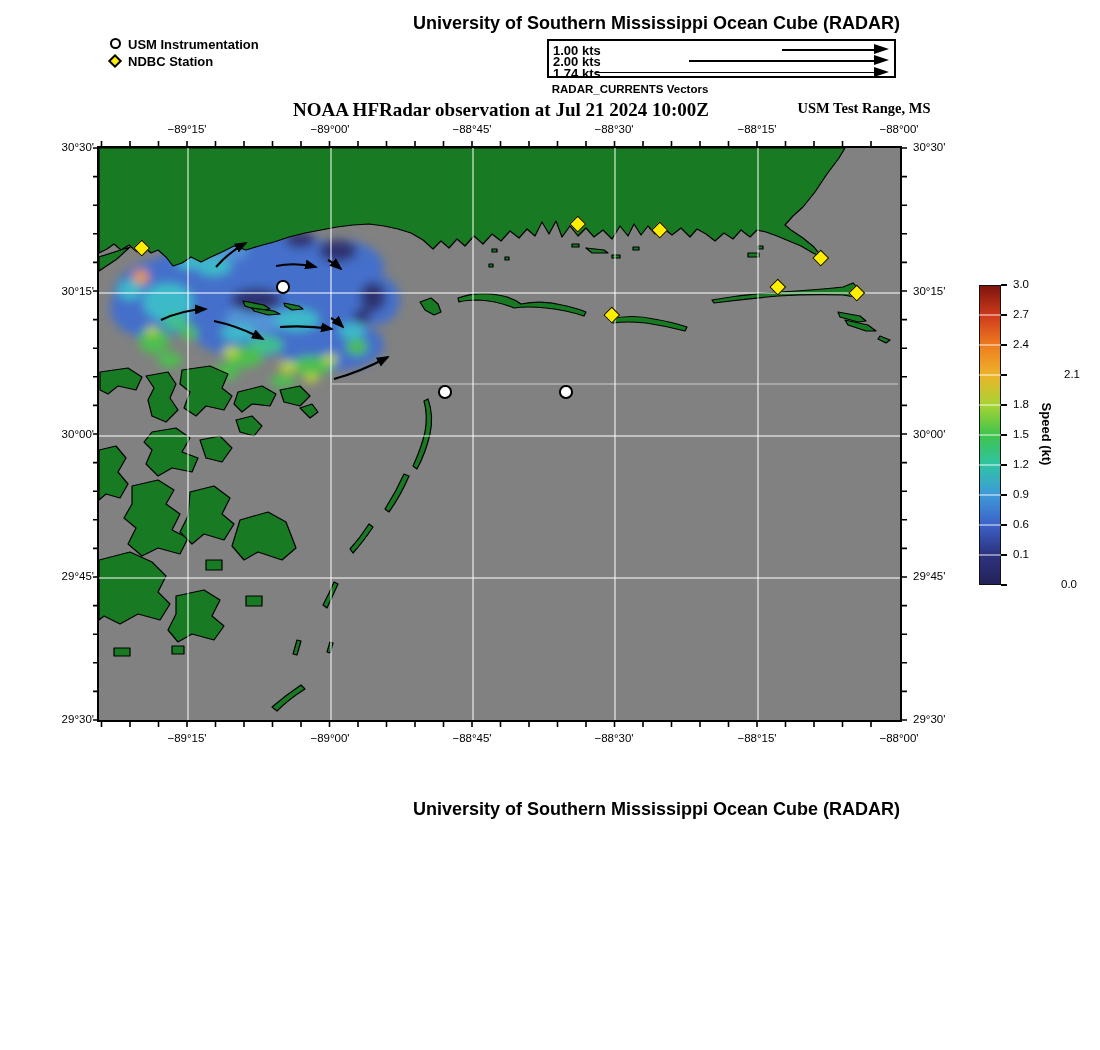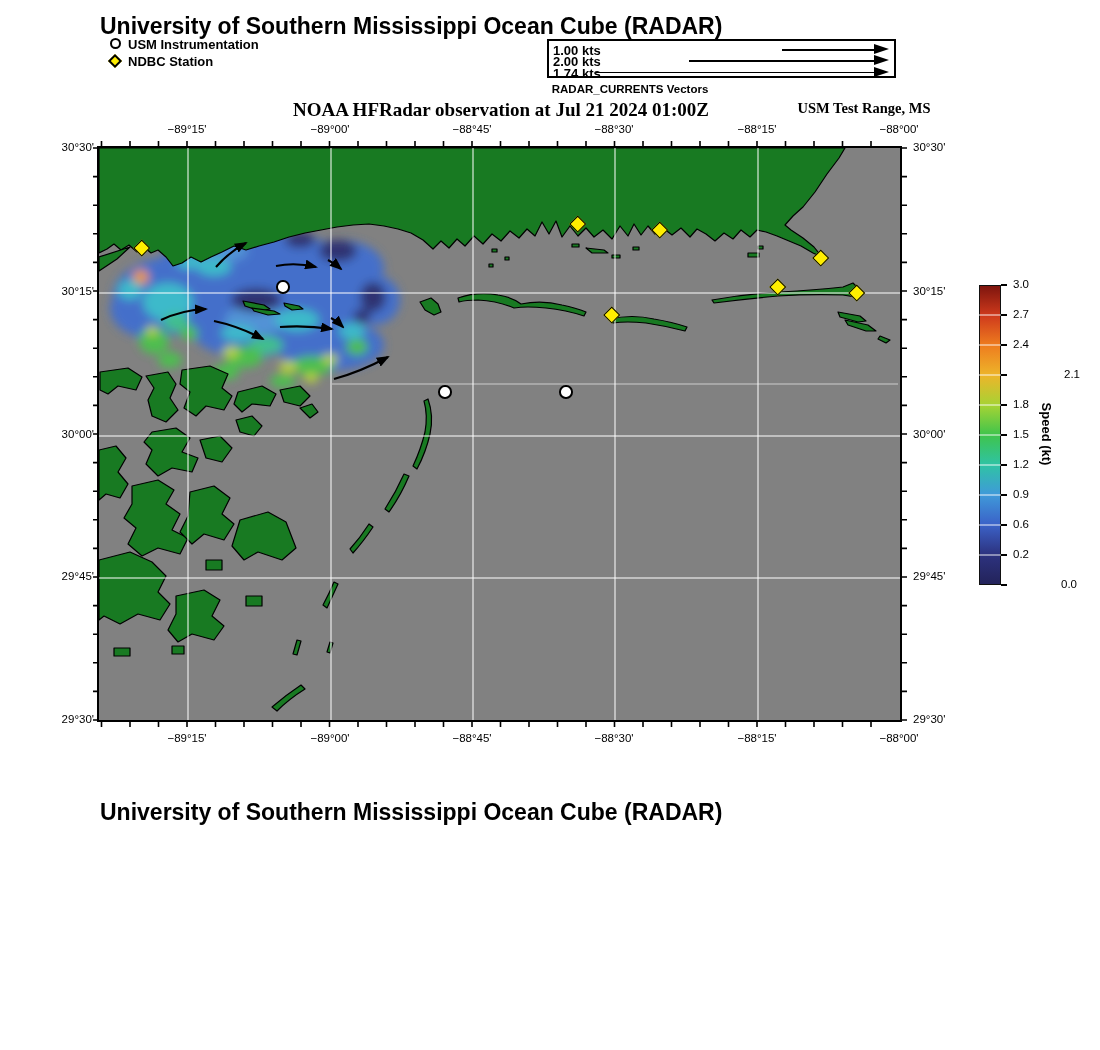--- a/index.html
+++ b/index.html
@@ -1,19 +1,19 @@
 <!DOCTYPE html>
 <html style="--land: #187a22; --water: #818181; --ndbc_yellow: #ffee00; --usm_white: #ffffff; --ink: #000000;"><head>
 <meta charset="utf-8">
 <style>
   html,body{margin:0;padding:0;background:#ffffff;}
   #page{position:relative;width:1100px;height:1050px;background:#fff;overflow:hidden;
         font-family:"Liberation Sans",sans-serif;color:#000;}
   .abs{position:absolute;}
-  .title{font-weight:bold;font-size:23px;text-align:left;}
+  .title{font-weight:bold;font-size:18px;text-align:right;}
   .subtitle{font-family:"Liberation Serif",serif;font-weight:bold;font-size:19px;white-space:nowrap;}
   .region-label{font-family:"Liberation Serif",serif;font-weight:bold;font-size:14.5px;white-space:nowrap;}
   .vcaption{font-weight:bold;font-size:11.5px;white-space:nowrap;}
   
   #legend{left:108px;top:36px;}
   .legend-row{position:relative;height:16px;margin-bottom:1px;}
   .legend-label{position:absolute;left:20px;top:1px;font-weight:bold;font-size:13px;white-space:nowrap;}
   .sym{position:absolute;left:2px;top:2px;width:11px;height:11px;box-sizing:border-box;}
   .sym.circle{background:#fff;border:2.2px solid #000;border-radius:50%;}
   .sym.diamond{background:var(--ndbc_yellow,#ffee00);border:2px solid #000;transform:rotate(45deg);width:10px;height:10px;top:3px;}
@@ -73,21 +73,21 @@
         <div class="vhead" style="left: 325px;"></div>
       </div>
       <div class="vrow" style="top: 25.6px;">
         <span class="vlabel">1.74 kts</span>
         <div class="vline" style="width: 279px; left: 47px;"></div>
         <div class="vhead" style="left: 325px;"></div>
       </div>
     </div>
   <div class="abs vcaption" style="left:630px;top:83px;transform:translateX(-50%);">RADAR_CURRENTS Vectors</div>
 
-  <div class="abs subtitle" style="left:501px;top:99px;transform:translateX(-50%);">NOAA HFRadar observation at Jul 21 2024 01:00Z</div>
+  <div class="abs subtitle" style="left:501px;top:99px;transform:translateX(-50%);">NOAA HFRadar observation at Jul 21 2024 10:00Z</div>
   <div class="abs region-label" style="left:833px;top:100px;transform:translateX(-50%);margin-left:31px;">USM Test Range, MS</div>
 
   <div id="map" class="abs">
 
     <svg width="801" height="572" viewBox="99 148 801 572" style="position:absolute;left:0;top:0;z-index:4;">
       <defs>
           <filter id="soft" x="-30%" y="-30%" width="160%" height="160%">
             <feGaussianBlur stdDeviation="5"></feGaussianBlur>
           </filter>
         </defs>
@@ -281,21 +281,21 @@
       <div class="cb-tick" style="left: 1001px; top: 464.2px;"></div>
       <div class="cb-label" style="left: 1013px; top: 458px;">1.2</div>
       <div class="cb-line" style="top: 464.3px;"></div>
       <div class="cb-tick" style="left: 1001px; top: 494.2px;"></div>
       <div class="cb-label" style="left: 1013px; top: 488px;">0.9</div>
       <div class="cb-line" style="top: 494.3px;"></div>
       <div class="cb-tick" style="left: 1001px; top: 524.2px;"></div>
       <div class="cb-label" style="left: 1013px; top: 518px;">0.6</div>
       <div class="cb-line" style="top: 524.3px;"></div>
       <div class="cb-tick" style="left: 1001px; top: 554.2px;"></div>
-      <div class="cb-label" style="left: 1013px; top: 548px;">0.2</div>
+      <div class="cb-label" style="left: 1013px; top: 548px;">0.1</div>
       <div class="cb-line" style="top: 554.3px;"></div>
       <div class="cb-tick" style="left: 1001px; top: 584.2px;"></div>
       <div class="cb-label" style="left: 1061px; top: 578px;">0.0</div>
     </div>
   <div id="cbar-title" class="abs" style="left:1046px;top:434px;">Speed (kt)</div>
 
   <div class="abs title" style="left:100px;top:799px;width:800px;">University of Southern Mississippi Ocean Cube (RADAR)</div>
 </div>
 
 </body></html>

